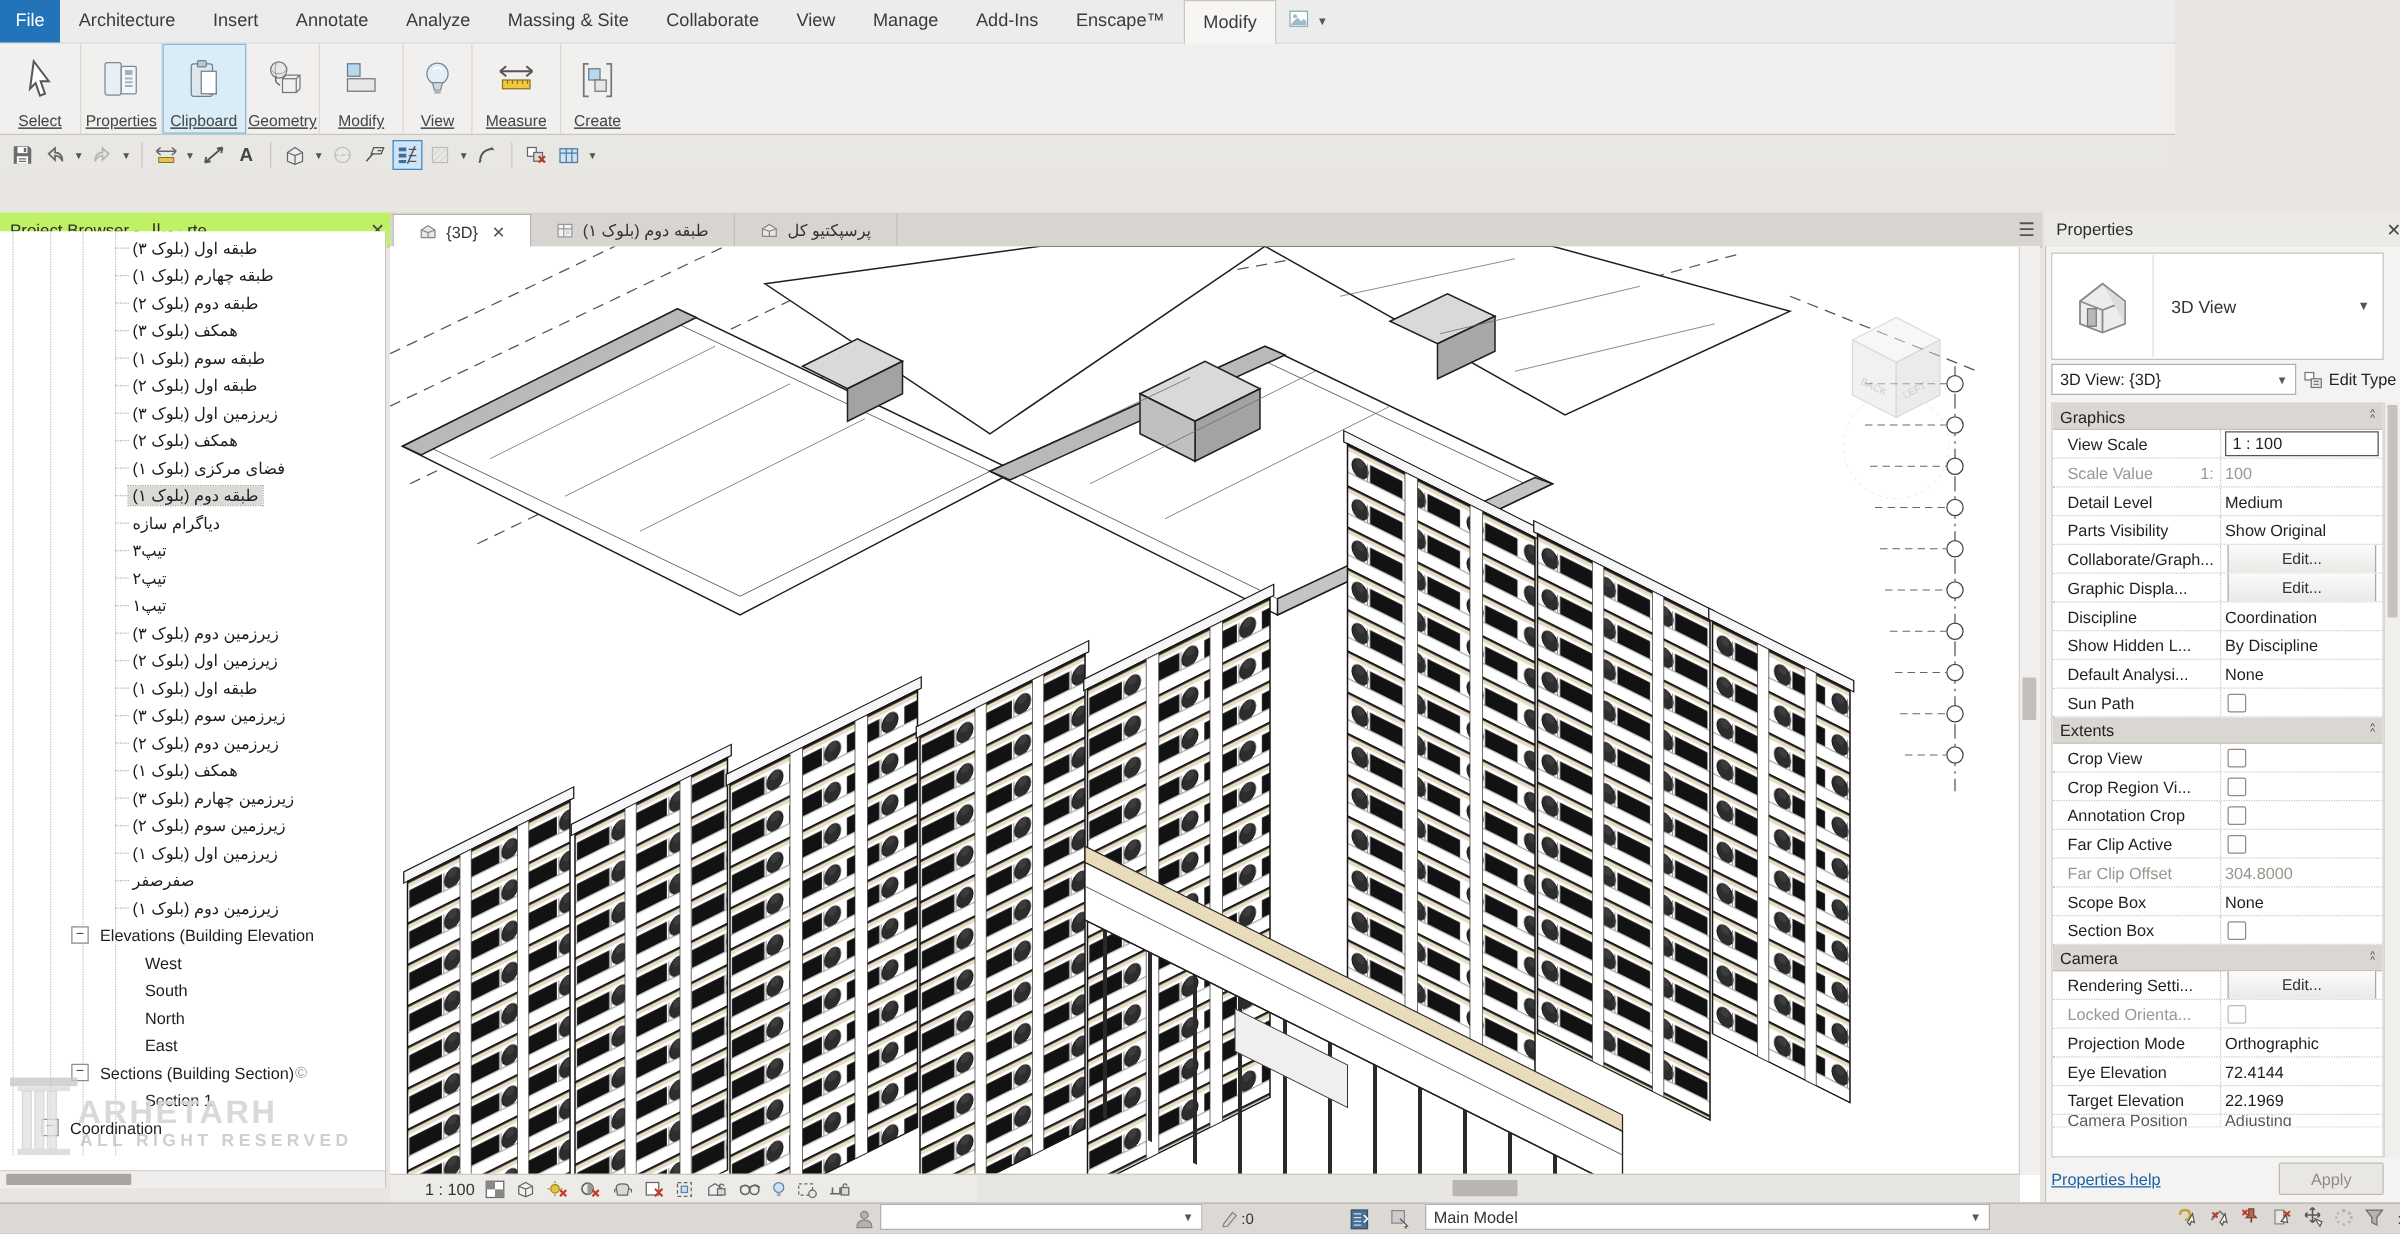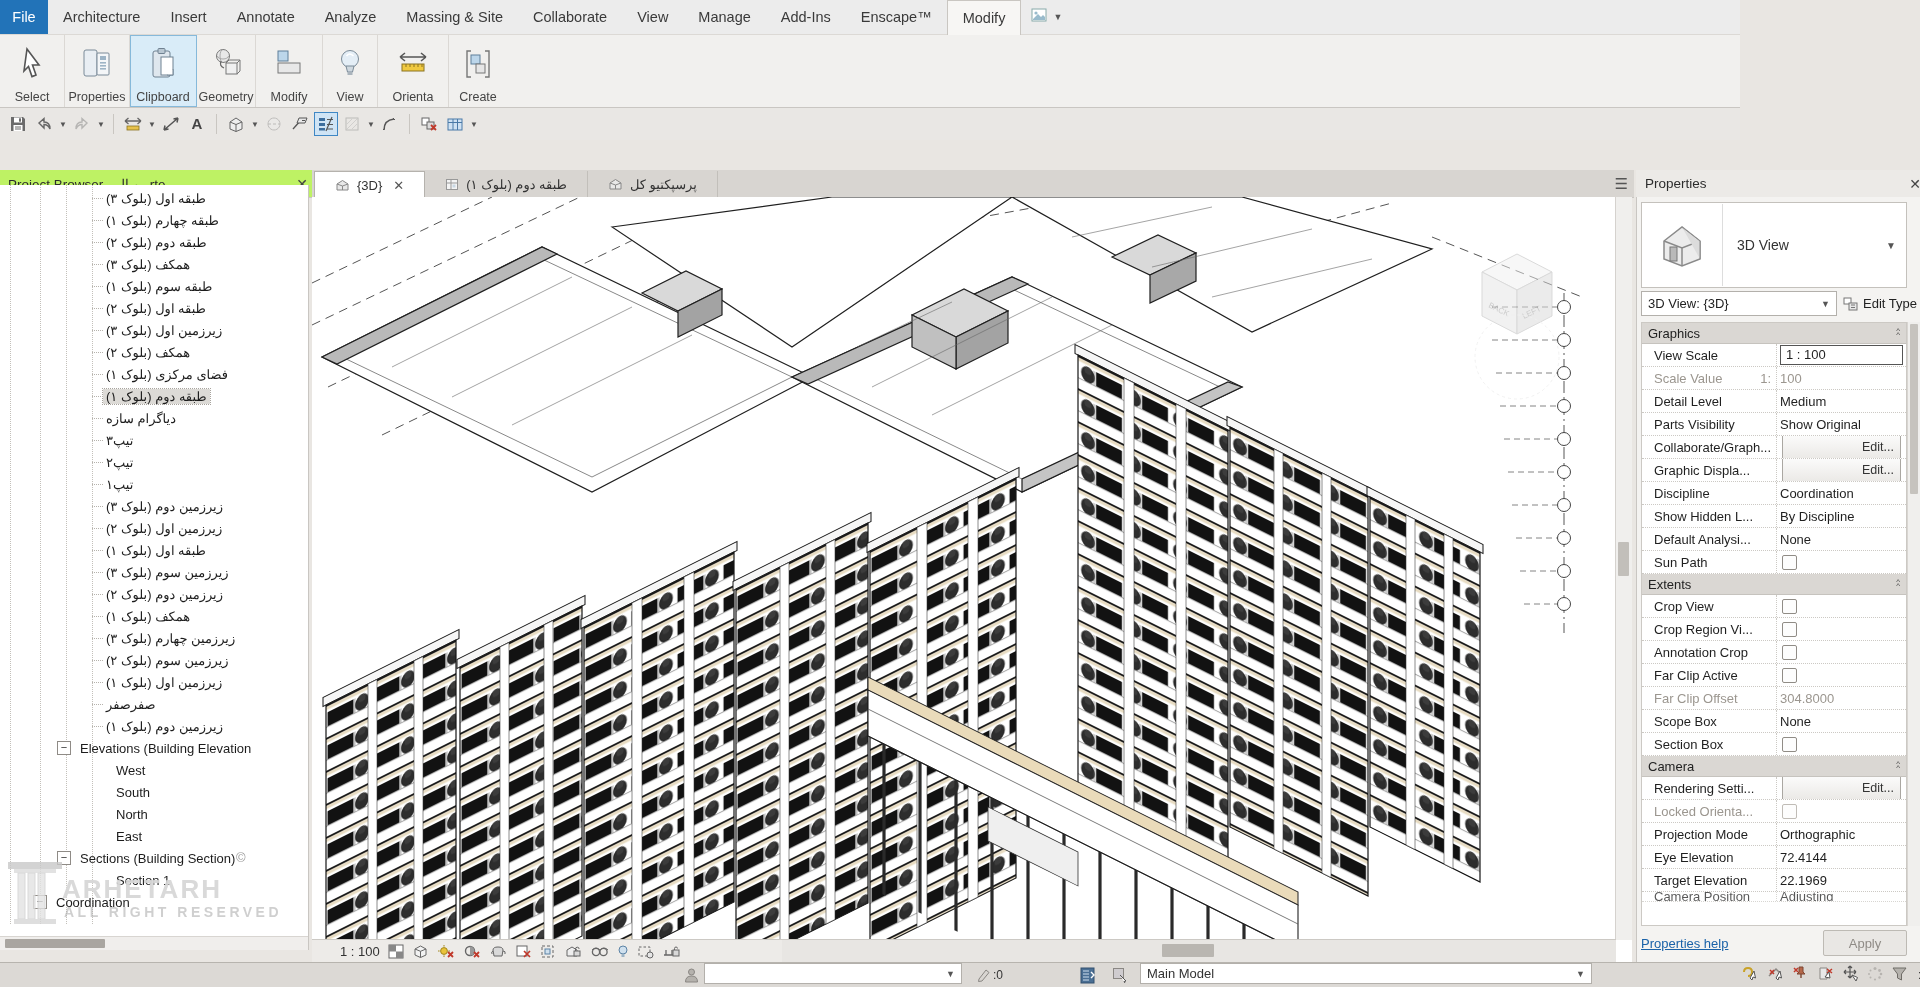--- a/index.html
+++ b/index.html
@@ -7,21 +7,21 @@
        font-family:"Liberation Sans",sans-serif;color:#222;-webkit-font-smoothing:antialiased;}
   
   .ribbon{position:absolute;left:0;top:0;width:1740px;height:140px;background:#7dd3fc;}
   .rtabs{display:flex;align-items:stretch;height:34px;background:#ececec;border-bottom:1px solid #dcd9d5;}
   .file-tab{width:48px;background:#2273b8;color:#fff;display:flex;align-items:center;justify-content:center;
             font-size:14.5px;cursor:pointer;}
   .rtab{display:flex;align-items:center;padding:0 15px;font-size:14.5px;color:#3a3a3a;cursor:pointer;}
   .rtab.active{background:#f7f6f4;border:1px solid #c9c6c1;border-bottom:none;margin-bottom:-1px;}
   .rtab-extra{display:flex;align-items:center;gap:6px;margin-left:10px;color:#666;}
   .caret{font-size:9px;color:#555;}
-  .rpanels{display:flex;height:72px;background:#f1f0ee;border-bottom:1px solid #c9c6c2;}
+  .rpanels{display:flex;height:72px;background:#f1f0ee;border-bottom:1px solid #c9c6c2;text-decoration:underline;}
   .rpanel{display:flex;flex-direction:column;align-items:center;justify-content:flex-end;
           padding:3px 0 2px;border-right:1px solid #dbd8d4;cursor:pointer;}
   .rpanel .picon{flex:1;display:flex;align-items:center;justify-content:center;}
   .rpanel .plabel{font-size:12.5px;color:#444;line-height:15px;}
   .rpanel.hl{background:#d9ecf8;outline:1px solid #86b9da;outline-offset:-1px;}
   .qat{display:flex;align-items:center;height:32px;background:#e9e7e4;padding-left:6px;gap:2px;}
   .qbtn{display:flex;align-items:center;justify-content:center;width:24px;height:24px;cursor:pointer;}
   .qbtn svg{display:block;}
   .qbtn.dim{opacity:.38;}
   .qbtn.sel{background:#cfe4f5;outline:1px solid #3f87c4;outline-offset:-1px;}
@@ -89,21 +89,21 @@
            padding:0 6px;color:#222;cursor:pointer;}
   .sec-col{margin-left:auto;font-size:8px;color:#444;line-height:4px;text-align:center;}
   .prop-row{display:flex;align-items:center;height:22px;border-bottom:1px dotted #ccc9c4;cursor:default;}
   .prop-row.partial{height:9px;opacity:.75;overflow:hidden;}
   .prop-label{flex:none;width:122px;padding-left:12px;display:flex;align-items:center;overflow:hidden;
               white-space:nowrap;border-right:1px dotted #ccc9c4;height:100%;color:#1f1f1f;}
   .lbl-extra{margin-left:auto;padding-right:5px;color:inherit;}
   .prop-value{flex:1;display:flex;align-items:center;padding:0 3px;height:100%;overflow:hidden;white-space:nowrap;color:#1f1f1f;}
   .val-input{flex:1;border:1px solid #555;background:#fff;height:18px;line-height:18px;padding:0 5px;}
   .val-btn{flex:1;margin:1px 2px;height:30px;font-size:12.5px;color:#333;background:linear-gradient(#fdfdfd,#e9e7e4);
-           border:1px solid #aaa7a2;border-radius:2px;cursor:pointer;font-family:inherit;text-align:right;}
+           border:1px solid #aaa7a2;border-radius:2px;cursor:pointer;font-family:inherit;}
   .chk{width:13px;height:13px;border:1px solid #908c86;background:#fdfdfd;border-radius:2px;margin-left:2px;}
   .prop-row.disabled, .prop-row.disabled .prop-label, .prop-row.disabled .prop-value{color:#9b968f;}
   .prop-row.disabled .chk{border-color:#c0bcb6;}
   .prop-foot{position:absolute;left:4px;bottom:6px;right:14px;height:26px;display:flex;align-items:center;}
   .prop-help{color:#1a62a8;text-decoration:underline;cursor:pointer;}
   .apply-btn{margin-left:auto;width:82px;height:24px;background:#e9e7e4;border:1px solid #bdbab4;border-radius:2px;
              color:#8f8b86;font-size:13px;display:flex;align-items:center;justify-content:center;}
   .prop-scroll{position:absolute;right:0;top:125px;bottom:36px;width:13px;background:#f0efed;border-left:1px solid #d8d5d1;}
   .prop-sthumb{position:absolute;left:2px;top:2px;width:8px;height:170px;background:#c6c3be;border-radius:1px;}
   
@@ -224,21 +224,21 @@
         <span class="plabel">View</span>
       </div>
       <div class="rpanel" style="width:70px">
         <span class="picon">
           <svg width="34" height="34" viewBox="0 0 34 34">
               <path d="M4 10 h26 M4 10 l5-4 M4 10 l5 4 M30 10 l-5-4 M30 10 l-5 4" fill="none" stroke="#555" stroke-width="1.6"></path>
               <rect x="6" y="17" width="22" height="7" fill="#f0c940" stroke="#8a7320"></rect>
               <path d="M10 17 v3 M14 17 v3 M18 17 v3 M22 17 v3 M26 17 v3" stroke="#8a7320"></path>
             </svg>
         </span>
-        <span class="plabel">Orienta</span>
+        <span class="plabel">Measure</span>
       </div>
       <div class="rpanel" style="width:58px;border-right:none">
         <span class="picon">
           <svg width="30" height="34" viewBox="0 0 30 34">
               <path d="M8 4 h-4 v26 h4 M22 4 h4 v26 h-4" fill="none" stroke="#777" stroke-width="1.4"></path>
               <rect x="8" y="8" width="9" height="9" fill="#bcd6ea" stroke="#5f7f99"></rect>
               <rect x="13" y="17" width="9" height="9" fill="#e6e6e6" stroke="#777"></rect>
             </svg>
         </span>
         <span class="plabel">Create</span>

